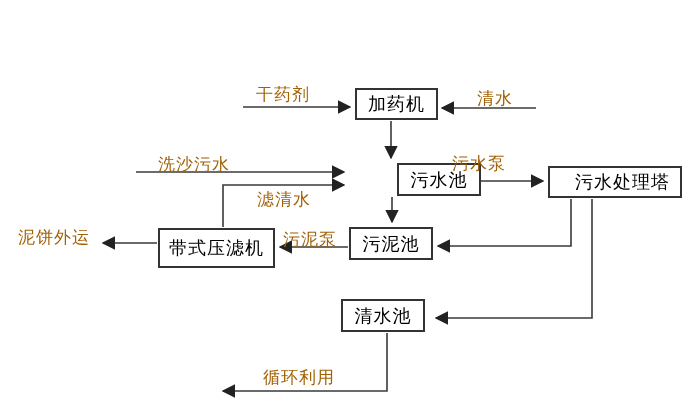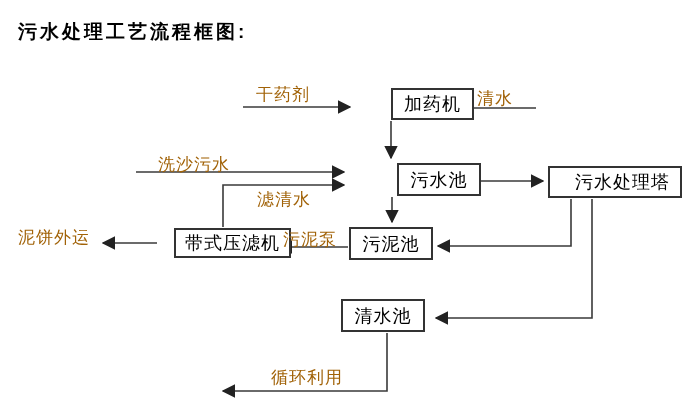--- a/index.html
+++ b/index.html
@@ -18,43 +18,42 @@
     position:absolute;box-sizing:border-box;
     border:2px solid #333;background:#fff;
     display:flex;align-items:center;justify-content:center;
     font-size:18px;letter-spacing:1px;white-space:nowrap;
   }
   .lbl{
     position:absolute;font-size:17px;letter-spacing:1px;
     white-space:nowrap;color:#a16207;
   }
   
-  #n-dosing       {left:355px;top:88px; width:83px; height:32px;margin-left:36px;}
+  #n-dosing       {left:355px;top:88px; width:83px; height:32px;}
   #n-sewagepool   {left:349px;top:163px;width:84px; height:33px;margin-left:48px;}
   #n-tower        {left:548px;top:166px;width:134px;height:32px;padding-left:15px;}
   #n-sludgepool   {left:349px;top:227px;width:84px; height:33px;text-align:right;}
-  #n-beltpress    {left:174px;top:228px;width:117px;height:30px;}
+  #n-beltpress    {left:158px;top:228px;width:117px;height:40px;}
   #n-cleanpool    {left:341px;top:299px;width:84px; height:33px;}
   
   #l-drychem      {left:256px;top:83px;}
   #l-cleanwater   {left:477px;top:87px;}
   #l-sandwash     {left:158px;top:153px;}
   #l-sewagepump   {left:452px;top:152px;}
   #l-filteredwater{left:257px;top:188px;}
   #l-sludgepump   {left:283px;top:228px;}
   #l-bottomsewage {left:472px;top:221px;}
   #l-mudcake      {left:18px; top:226px;}
-  #l-recycle      {left:263px;top:366px;margin-left:8px;}
+  #l-recycle      {left:263px;top:366px;}
 </style>
 </head>
 <body>
 
 <div class="canvas">
 
-  <div class="title">污水处理工艺流程框图:</div>
 
   <svg class="flow-svg" width="700" height="420" viewBox="0 0 700 420">
     <defs>
       <marker id="arr" viewBox="0 0 10 10" refX="9" refY="5" markerWidth="8.5" markerHeight="8.5" orient="auto-start-reverse">
         <path d="M0,0 L10,5 L0,10 z" fill="#222"></path>
       </marker>
     </defs>
     <g stroke="#3a3a3a" stroke-width="1.6" fill="none">
       <path d="M243,107 H350" marker-end="url(#arr)"></path>
       <path d="M536,108 H442" marker-end="url(#arr)"></path>
@@ -74,18 +73,19 @@
   <div class="node" id="n-dosing">加药机</div>
   <div class="node" id="n-sewagepool">污水池</div>
   <div class="node" id="n-tower">污水处理塔</div>
   <div class="node" id="n-sludgepool">污泥池</div>
   <div class="node" id="n-beltpress">带式压滤机</div>
   <div class="node" id="n-cleanpool">清水池</div>
 
   <div class="lbl" id="l-drychem">干药剂</div>
   <div class="lbl" id="l-cleanwater">清水</div>
   <div class="lbl" id="l-sandwash">洗沙污水</div>
+  <div class="lbl" id="l-sewagepump">污水泵</div>
   <div class="lbl" id="l-filteredwater">滤清水</div>
   <div class="lbl" id="l-sludgepump">污泥泵</div>
   <div class="lbl" id="l-mudcake">泥饼外运</div>
   <div class="lbl" id="l-recycle">循环利用</div>
 
 </div>
 
 </body></html>

